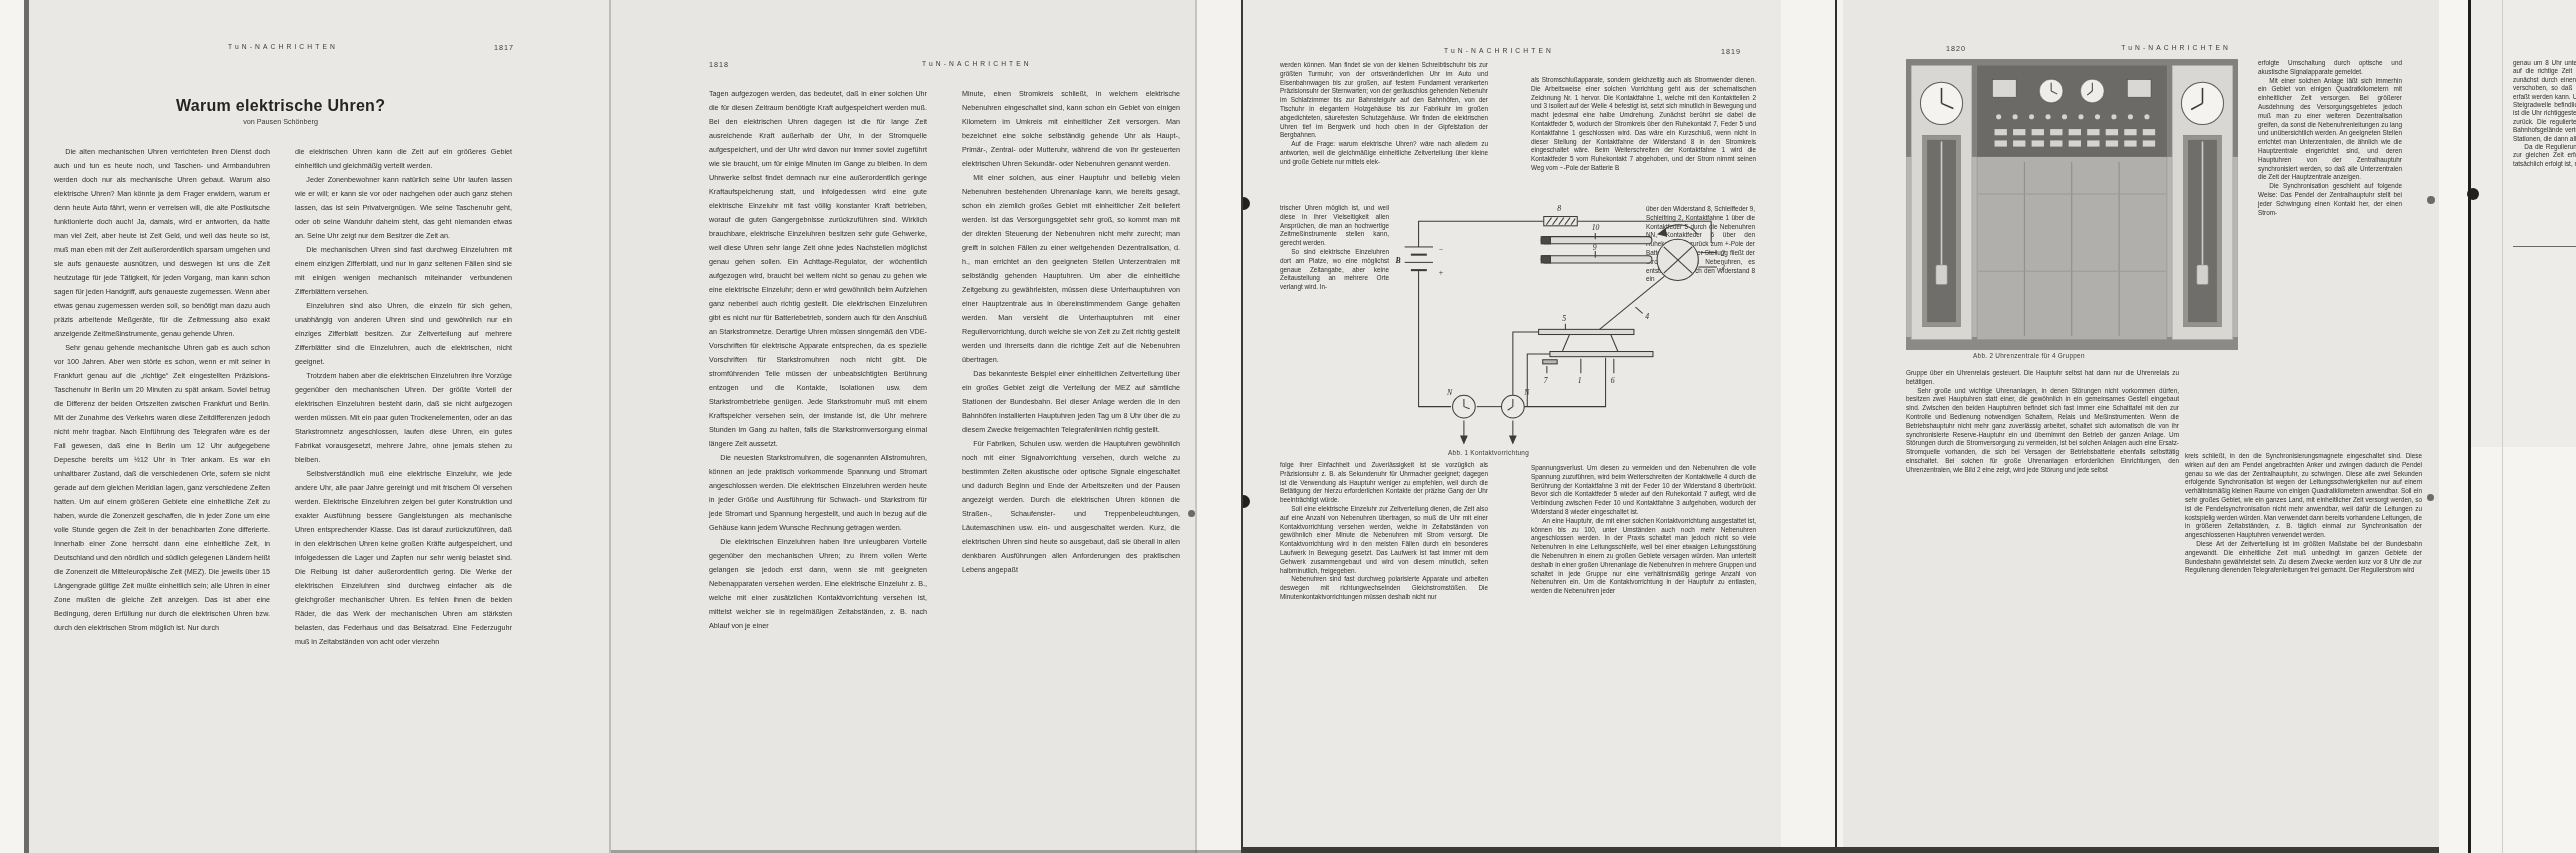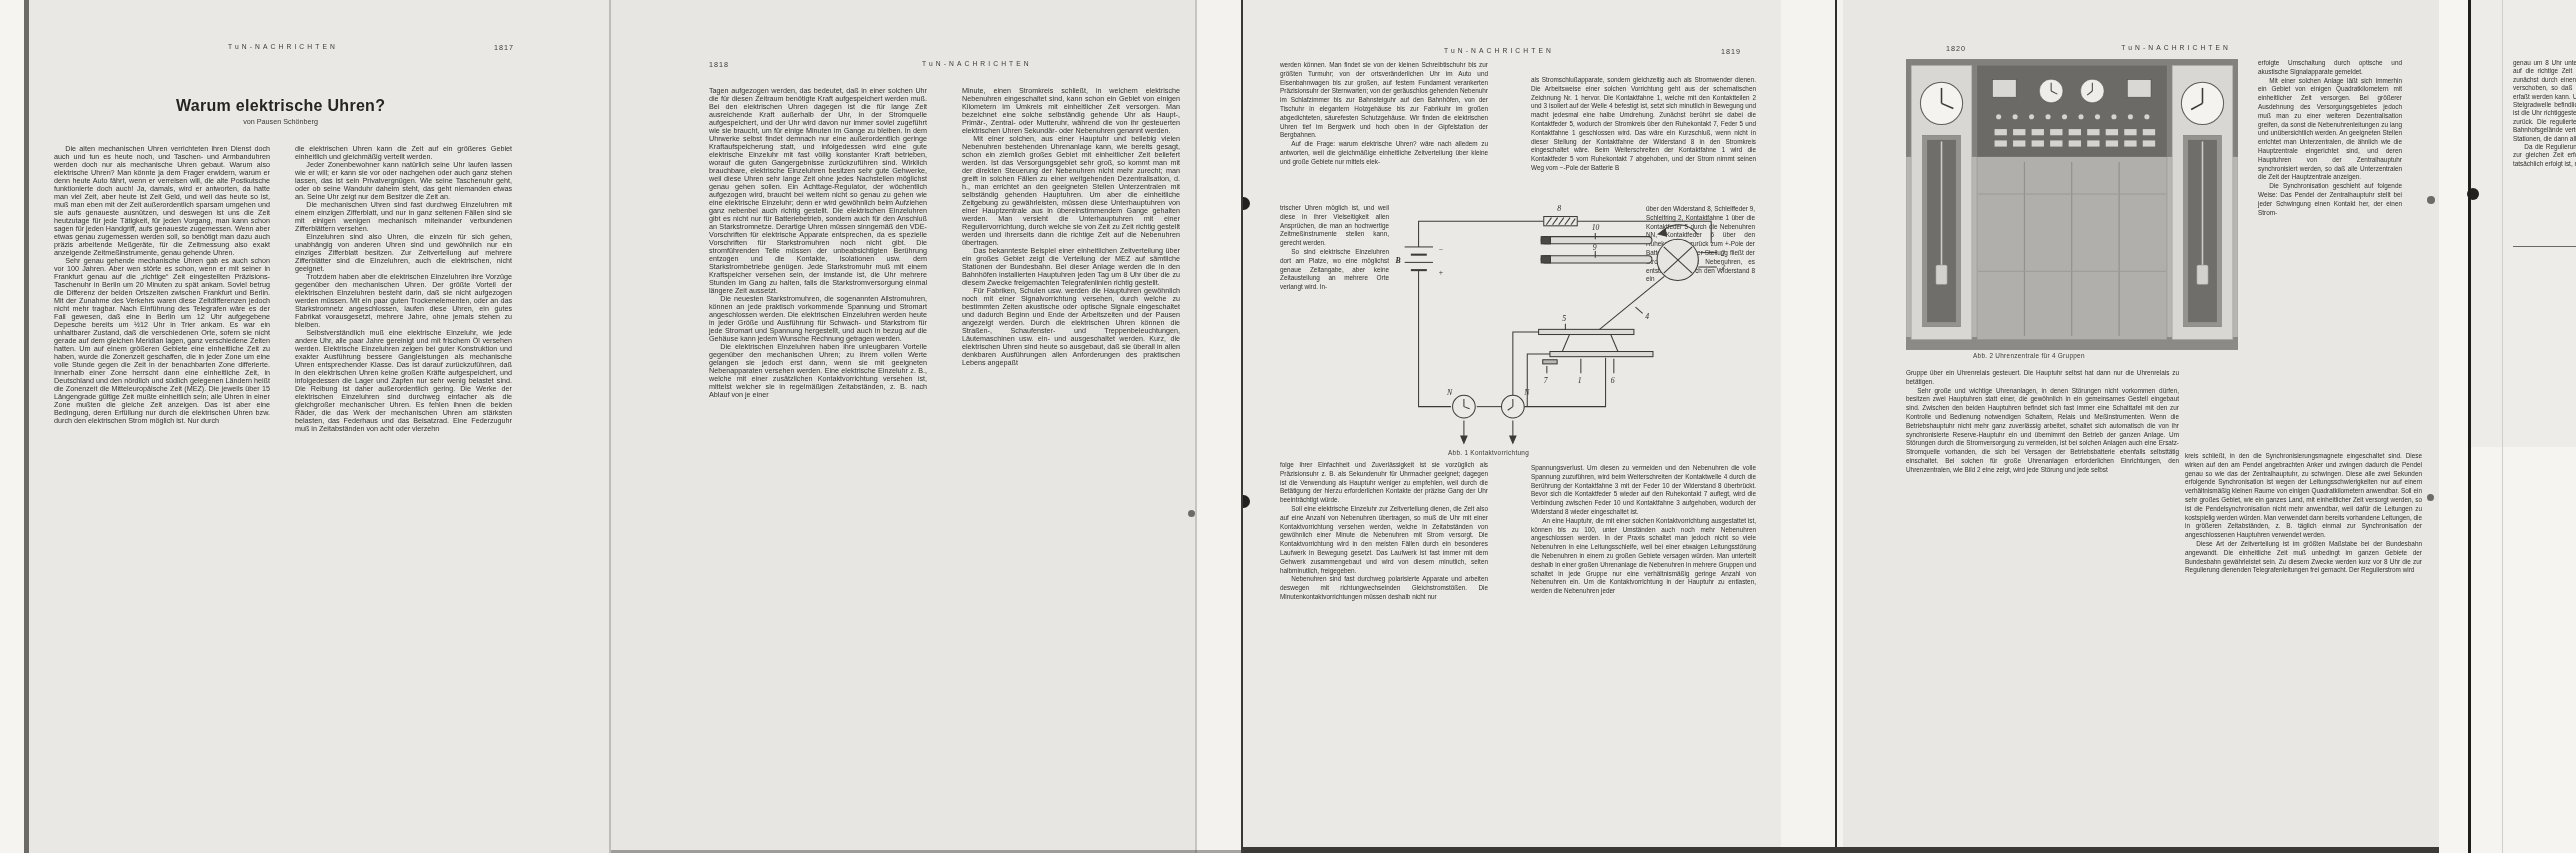--- a/index.html
+++ b/index.html
@@ -10,21 +10,21 @@
     font-family:"Liberation Sans", sans-serif;
     overflow:hidden;
     color:#2e2d2a;
   }
   .page{position:absolute;top:0;height:853px;}
   .hdr{position:absolute;font-size:6.7px;letter-spacing:3.1px;color:#3a3936;white-space:nowrap;}
   .hdr.num{letter-spacing:1px;font-size:7.2px;}
   .title{position:absolute;font-size:16px;font-weight:bold;letter-spacing:0.3px;color:#262522;text-align:center;margin:0;}
   .author{position:absolute;font-size:7.2px;color:#3a3936;text-align:center;}
   .col{position:absolute;text-align:justify;color:#2f2e2b;}
-  .c14{font-size:7.2px;line-height:8px;}
+  .c14{font-size:7.2px;line-height:14px;}
   .c125{font-size:6.4px;line-height:8.8px;}
   .c125b{font-size:6.4px;line-height:8.4px;}
   .para{margin:0;text-indent:11.3px;}
   .para.cont{text-indent:0;}
   .caption{position:absolute;font-size:6.4px;color:#3a3936;letter-spacing:0.3px;white-space:nowrap;}
   .sep{position:absolute;height:0.5px;background:#6a6965;}
   .vline{position:absolute;top:0;height:853px;}
   .strip{position:absolute;}
   .hole{position:absolute;border-radius:50%;background:#22211f;}
   .mark{position:absolute;border-radius:50%;background:rgba(70,66,60,.75);}

